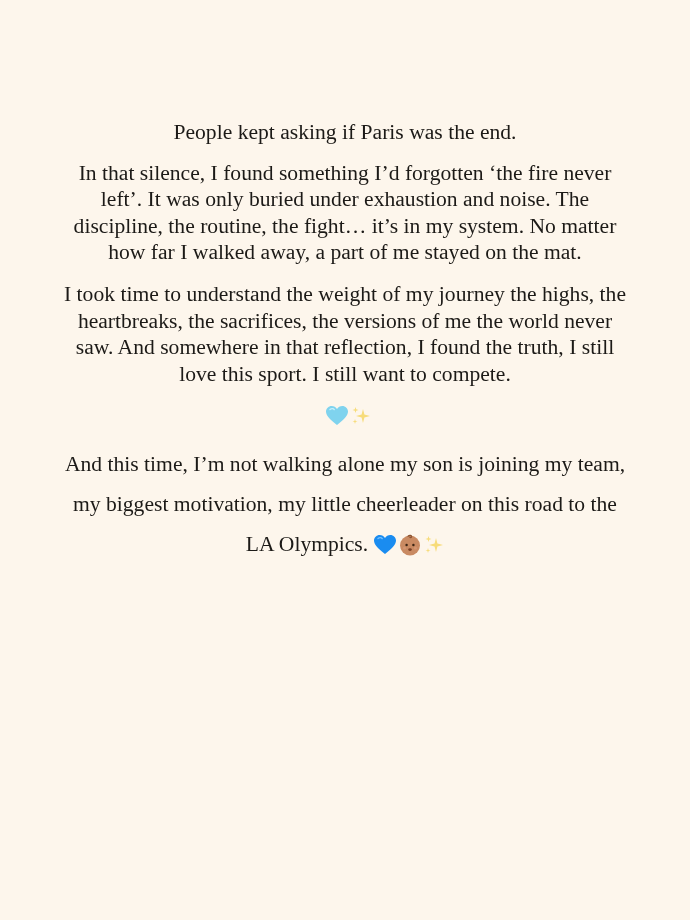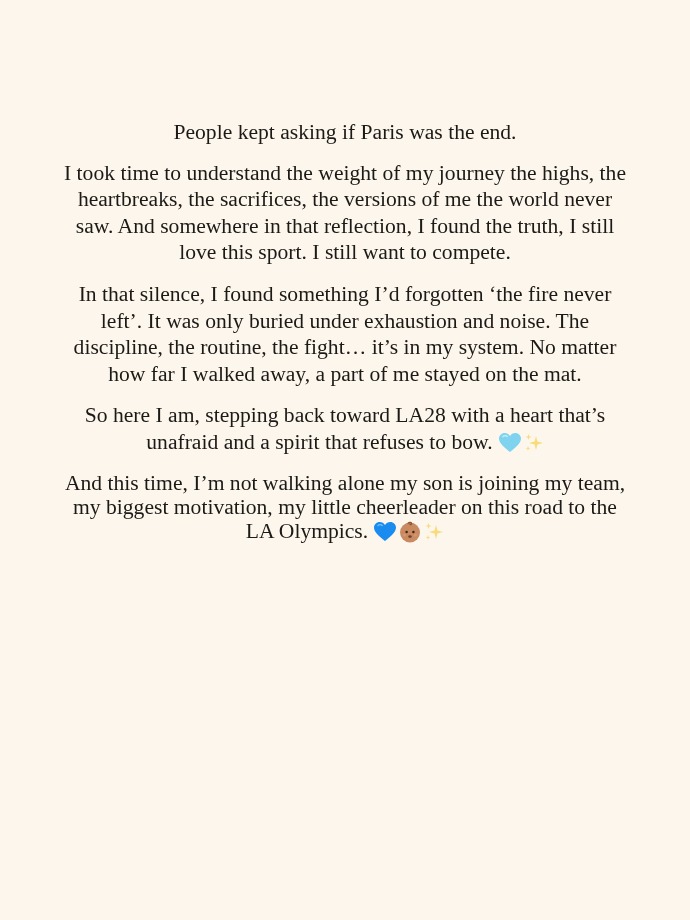--- a/index.html
+++ b/index.html
@@ -41,42 +41,42 @@
       display: block;
     }
     .emoji-row {
       display: inline-flex;
       align-items: center;
       gap: 1px;
       vertical-align: -4px;
       margin-left: 4px;
     }
     .p6 {
-      line-height: 24px;
+      line-height: 40px;
     }
   </style>
 </head>
 <body>
 
 <div class="page">
   <p class="para first">
     <span>People kept asking if Paris was the end.</span>
   </p>
 
 
   <p class="para">
+    <span>In that silence, I found something I’d forgotten ‘the fire never left’. It was only buried under exhaustion and noise. The discipline, the routine, the fight… it’s in my system. No matter how far I walked away, a part of me stayed on the mat.</span>
+  </p>
+
+  <p class="para">
     <span>I took time to understand the weight of my journey the highs, the heartbreaks, the sacrifices, the versions of me the world never saw. And somewhere in that reflection, I found the truth, I still love this sport. I still want to compete.</span>
   </p>
 
   <p class="para">
-    <span>In that silence, I found something I’d forgotten ‘the fire never left’. It was only buried under exhaustion and noise. The discipline, the routine, the fight… it’s in my system. No matter how far I walked away, a part of me stayed on the mat.</span>
-  </p>
-
-  <p class="para">
-    <span>So here I am, stepping back toward LA28 with a heart that’s unafraid and a spirit that refuses to bow.</span><span class="emoji-row">
+    <span class="emoji-row">
         <span class="emoji">
           <svg width="22" height="20" viewBox="0 0 22 20">
             <path d="M11 19 C 3 13, 0 9, 0 5.5 C 0 2.5, 2.5 0, 5.7 0 C 8 0, 9.8 1.3, 11 3 C 12.2 1.3, 14 0, 16.3 0 C 19.5 0, 22 2.5, 22 5.5 C 22 9, 19 13, 11 19 Z" fill="#7fd3ee"></path>
             <path d="M4 3.5 C 5.5 2.2, 7.5 2.5, 8.2 3.6" stroke="#c8f0fb" stroke-width="1.4" fill="none" stroke-linecap="round"></path>
           </svg>
         </span>
         <span class="emoji">
           <svg width="20" height="20" viewBox="0 0 20 20">
             <path d="M12 3 L13.4 8.6 L19 10 L13.4 11.4 L12 17 L10.6 11.4 L5 10 L10.6 8.6 Z" fill="#f7dc7a"></path>
             <path d="M4.5 1 L5.2 3.3 L7.5 4 L5.2 4.7 L4.5 7 L3.8 4.7 L1.5 4 L3.8 3.3 Z" fill="#f7dc7a"></path>

